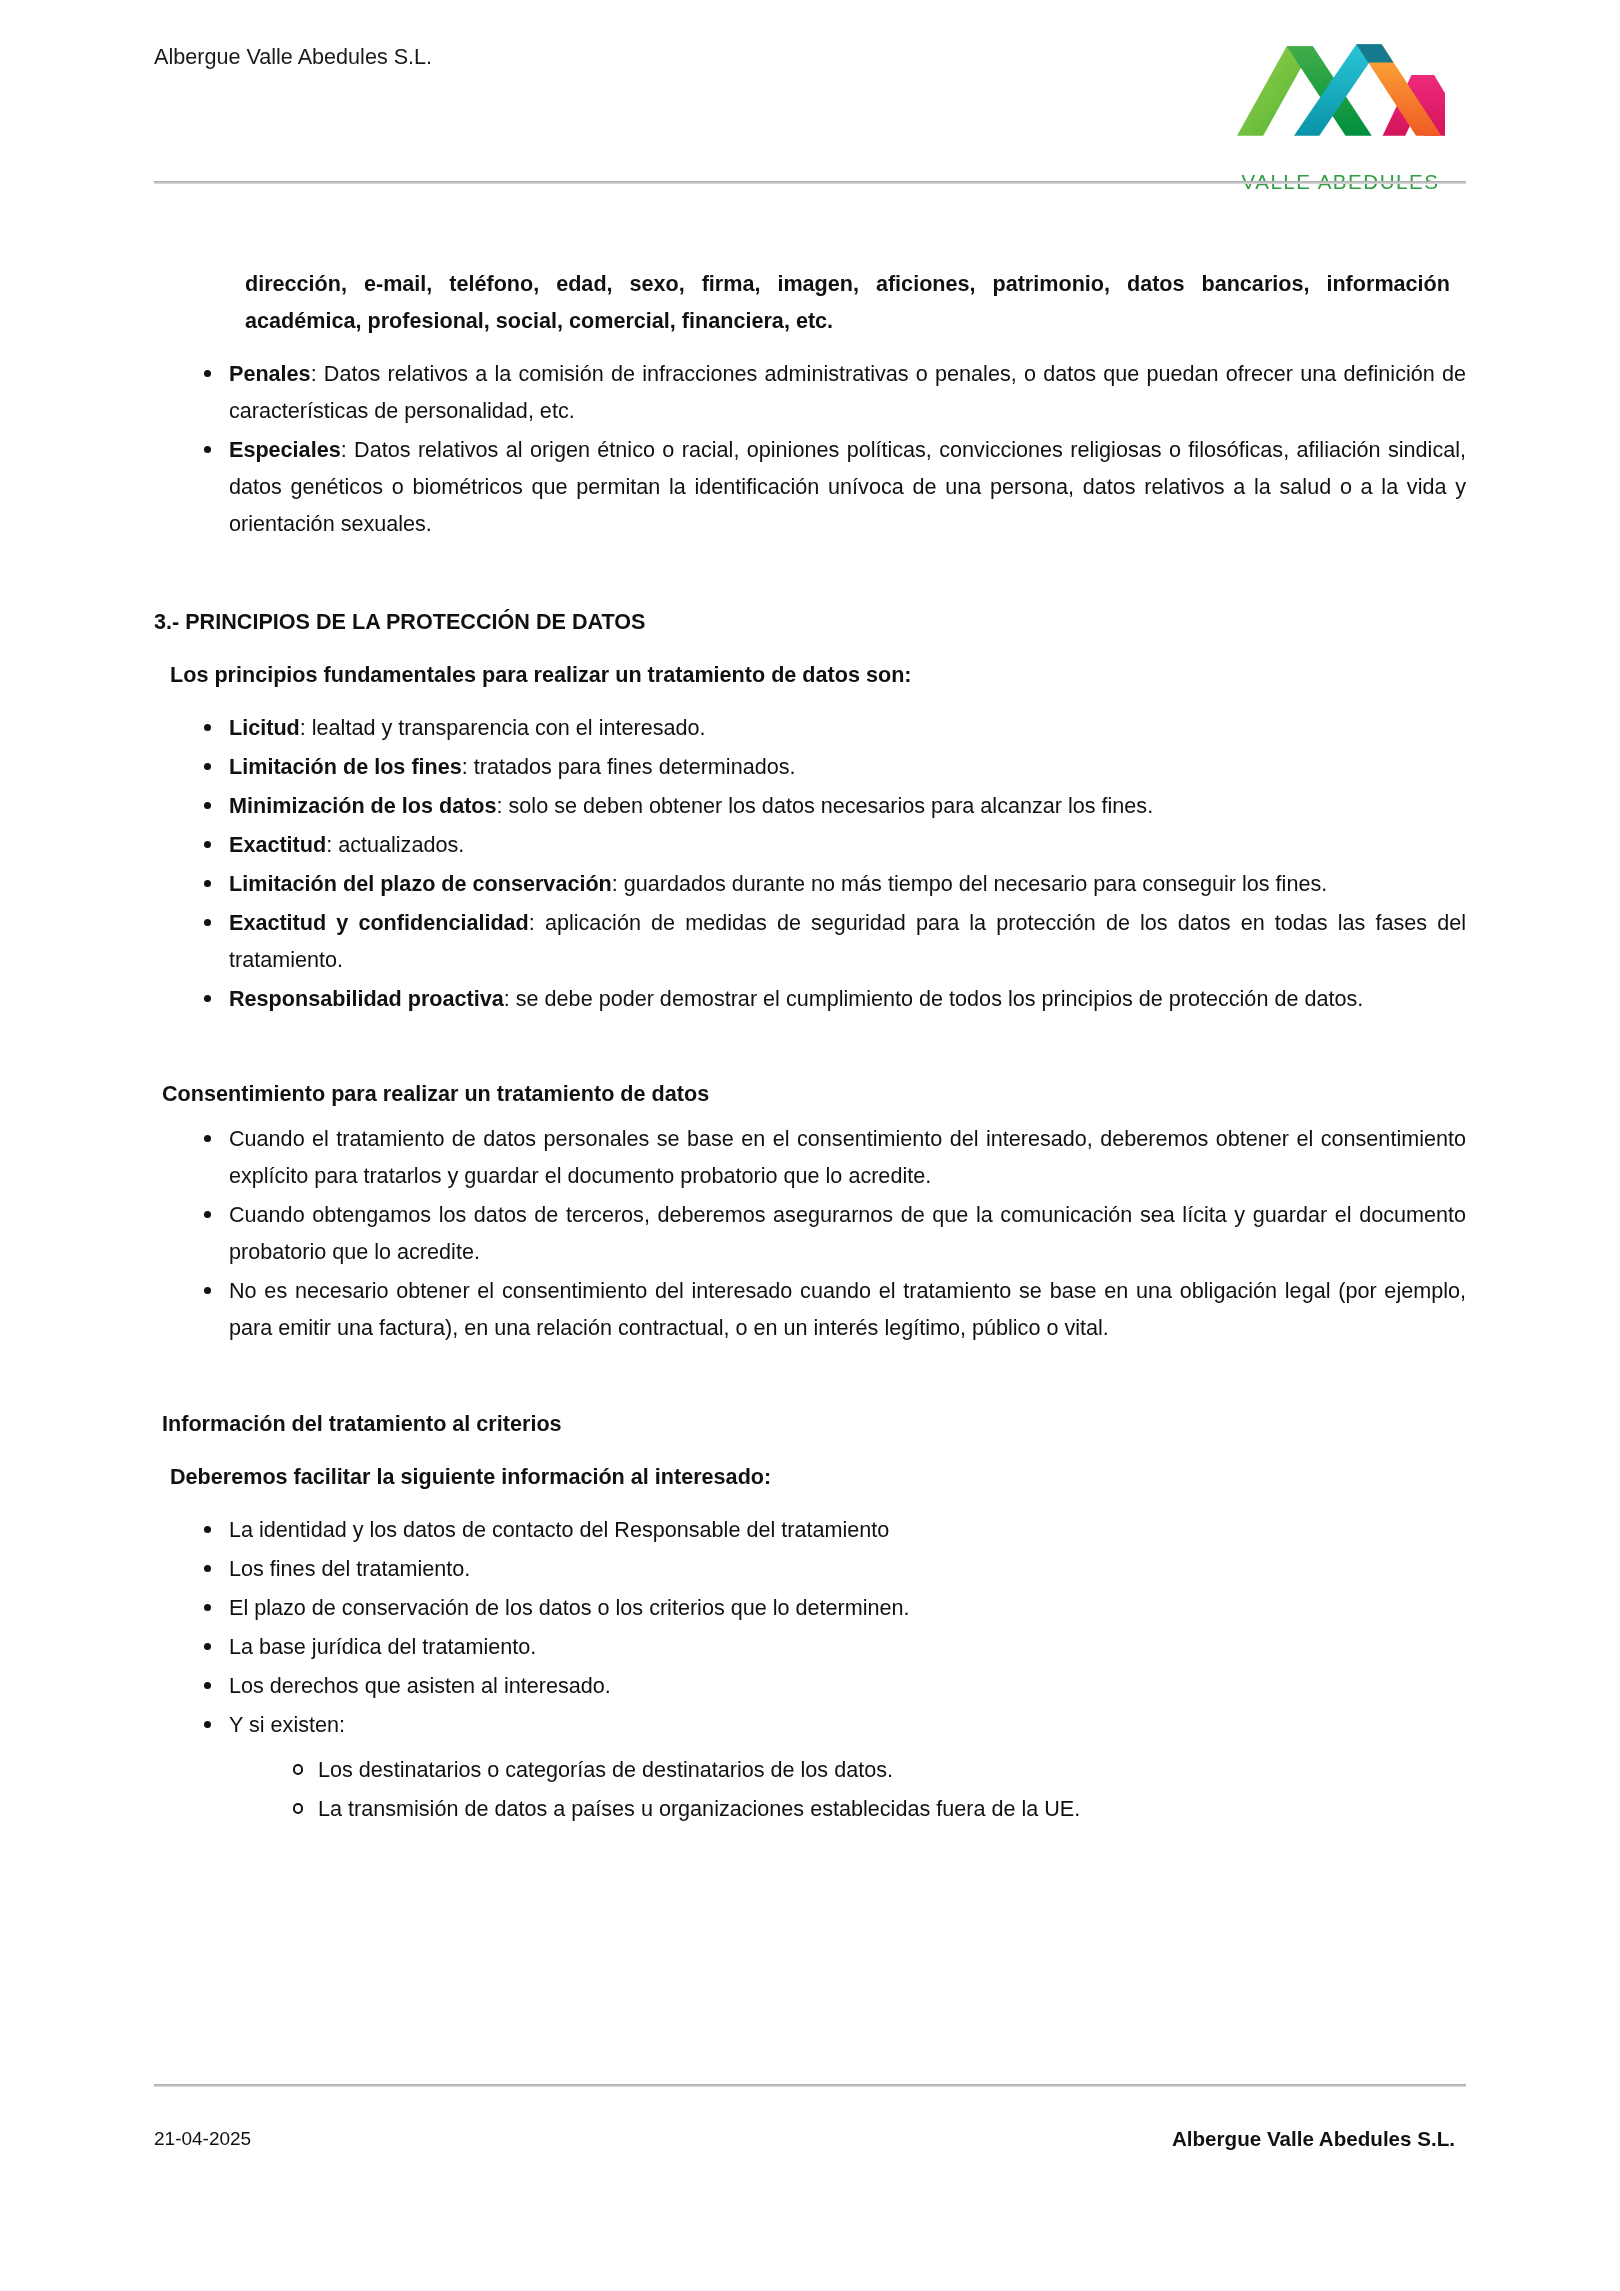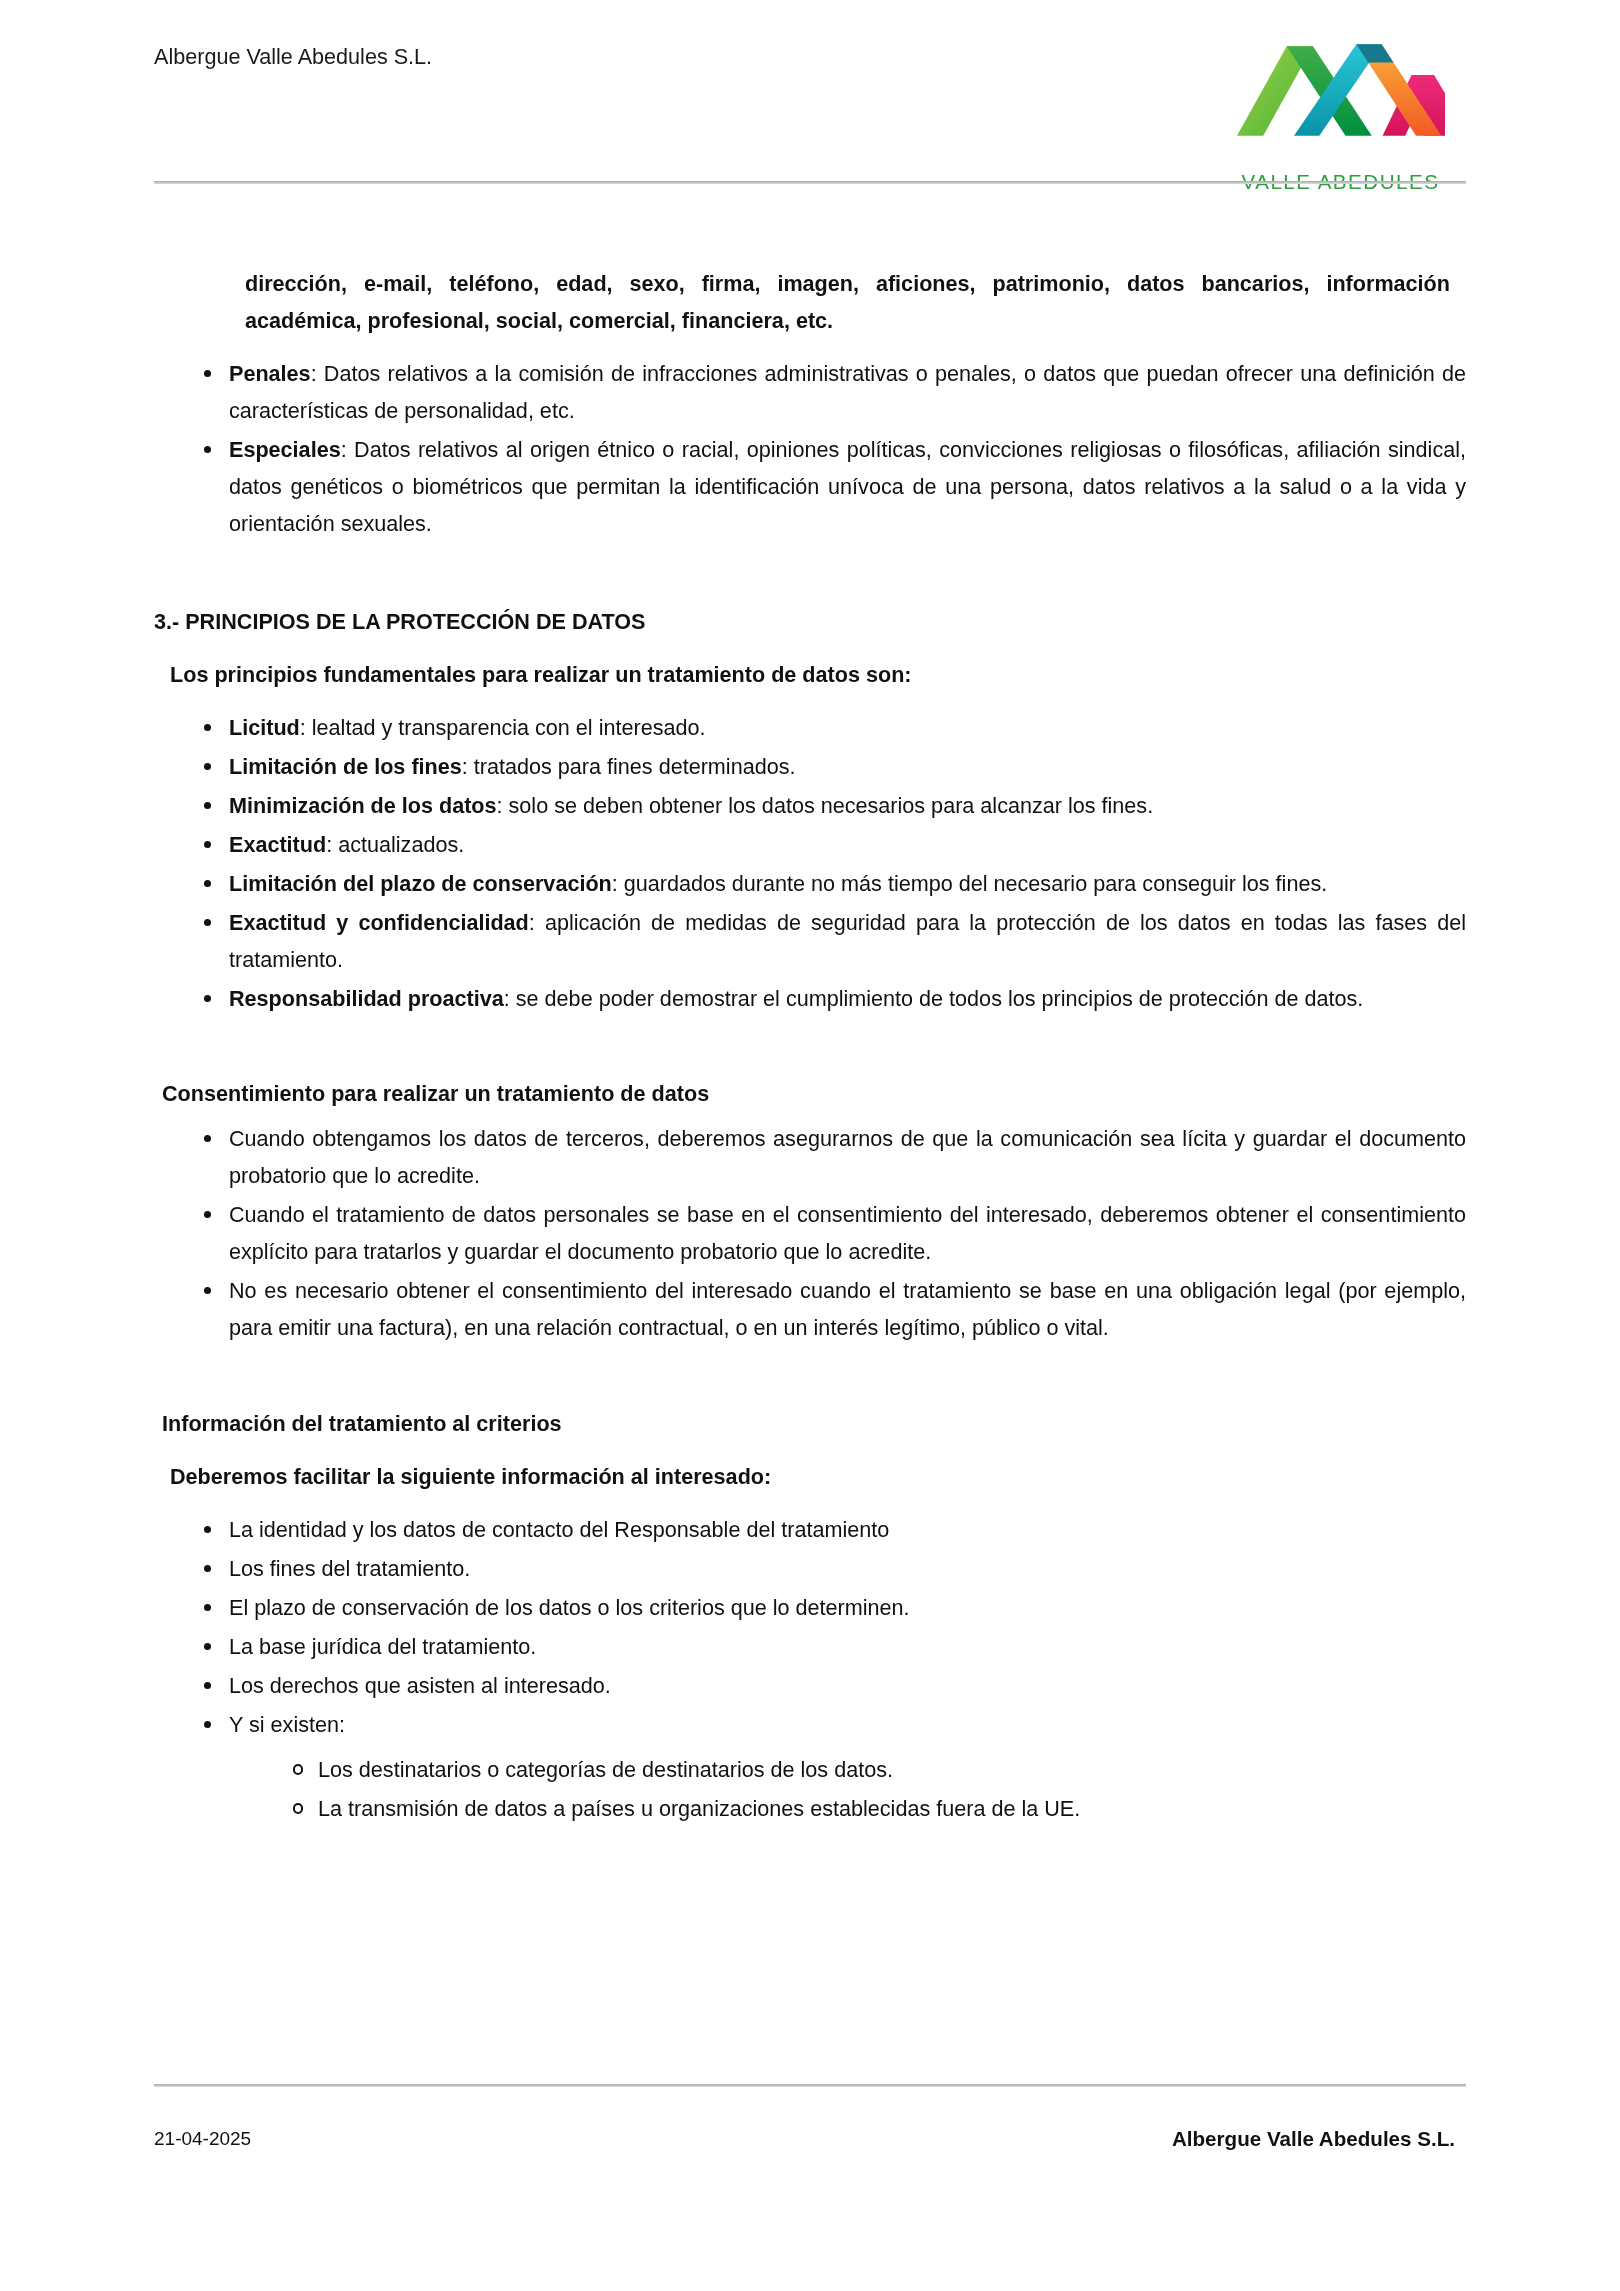--- a/index.html
+++ b/index.html
@@ -151,22 +151,22 @@
       <li><span class="term">Minimización de los datos</span><span>: solo se deben obtener los datos necesarios para alcanzar los fines.</span></li>
       <li><span class="term">Exactitud</span><span>: actualizados.</span></li>
       <li><span class="term">Limitación del plazo de conservación</span><span>: guardados durante no más tiempo del necesario para conseguir los fines.</span></li>
       <li><span class="term">Exactitud y confidencialidad</span><span>: aplicación de medidas de seguridad para la protección de los datos en todas las fases del tratamiento.</span></li>
       <li><span class="term">Responsabilidad proactiva</span><span>: se debe poder demostrar el cumplimiento de todos los principios de protección de datos.</span></li>
     </ul>
 
     <h3 class="sub-heading mt-59">Consentimiento para realizar un tratamiento de datos</h3>
 
     <ul class="blist mt-30">
+      <li><span>Cuando el tratamiento de datos personales se base en el consentimiento del interesado, deberemos obtener el consentimiento explícito para tratarlos y guardar el documento probatorio que lo acredite.</span></li>
       <li><span>Cuando obtengamos los datos de terceros, deberemos asegurarnos de que la comunicación sea lícita y guardar el documento probatorio que lo acredite.</span></li>
-      <li><span>Cuando el tratamiento de datos personales se base en el consentimiento del interesado, deberemos obtener el consentimiento explícito para tratarlos y guardar el documento probatorio que lo acredite.</span></li>
       <li><span>No es necesario obtener el consentimiento del interesado cuando el tratamiento se base en una obligación legal (por ejemplo, para emitir una factura), en una relación contractual, o en un interés legítimo, público o vital.</span></li>
     </ul>
 
     <h3 class="sub-heading mt-60">Información del tratamiento al criterios</h3>
 
     <p class="mt-40">Deberemos facilitar la siguiente información al interesado:</p>
 
     <ul class="blist mt-29">
       <li><span>La identidad y los datos de contacto del Responsable del tratamiento</span></li>
       <li><span>Los fines del tratamiento.</span></li>

